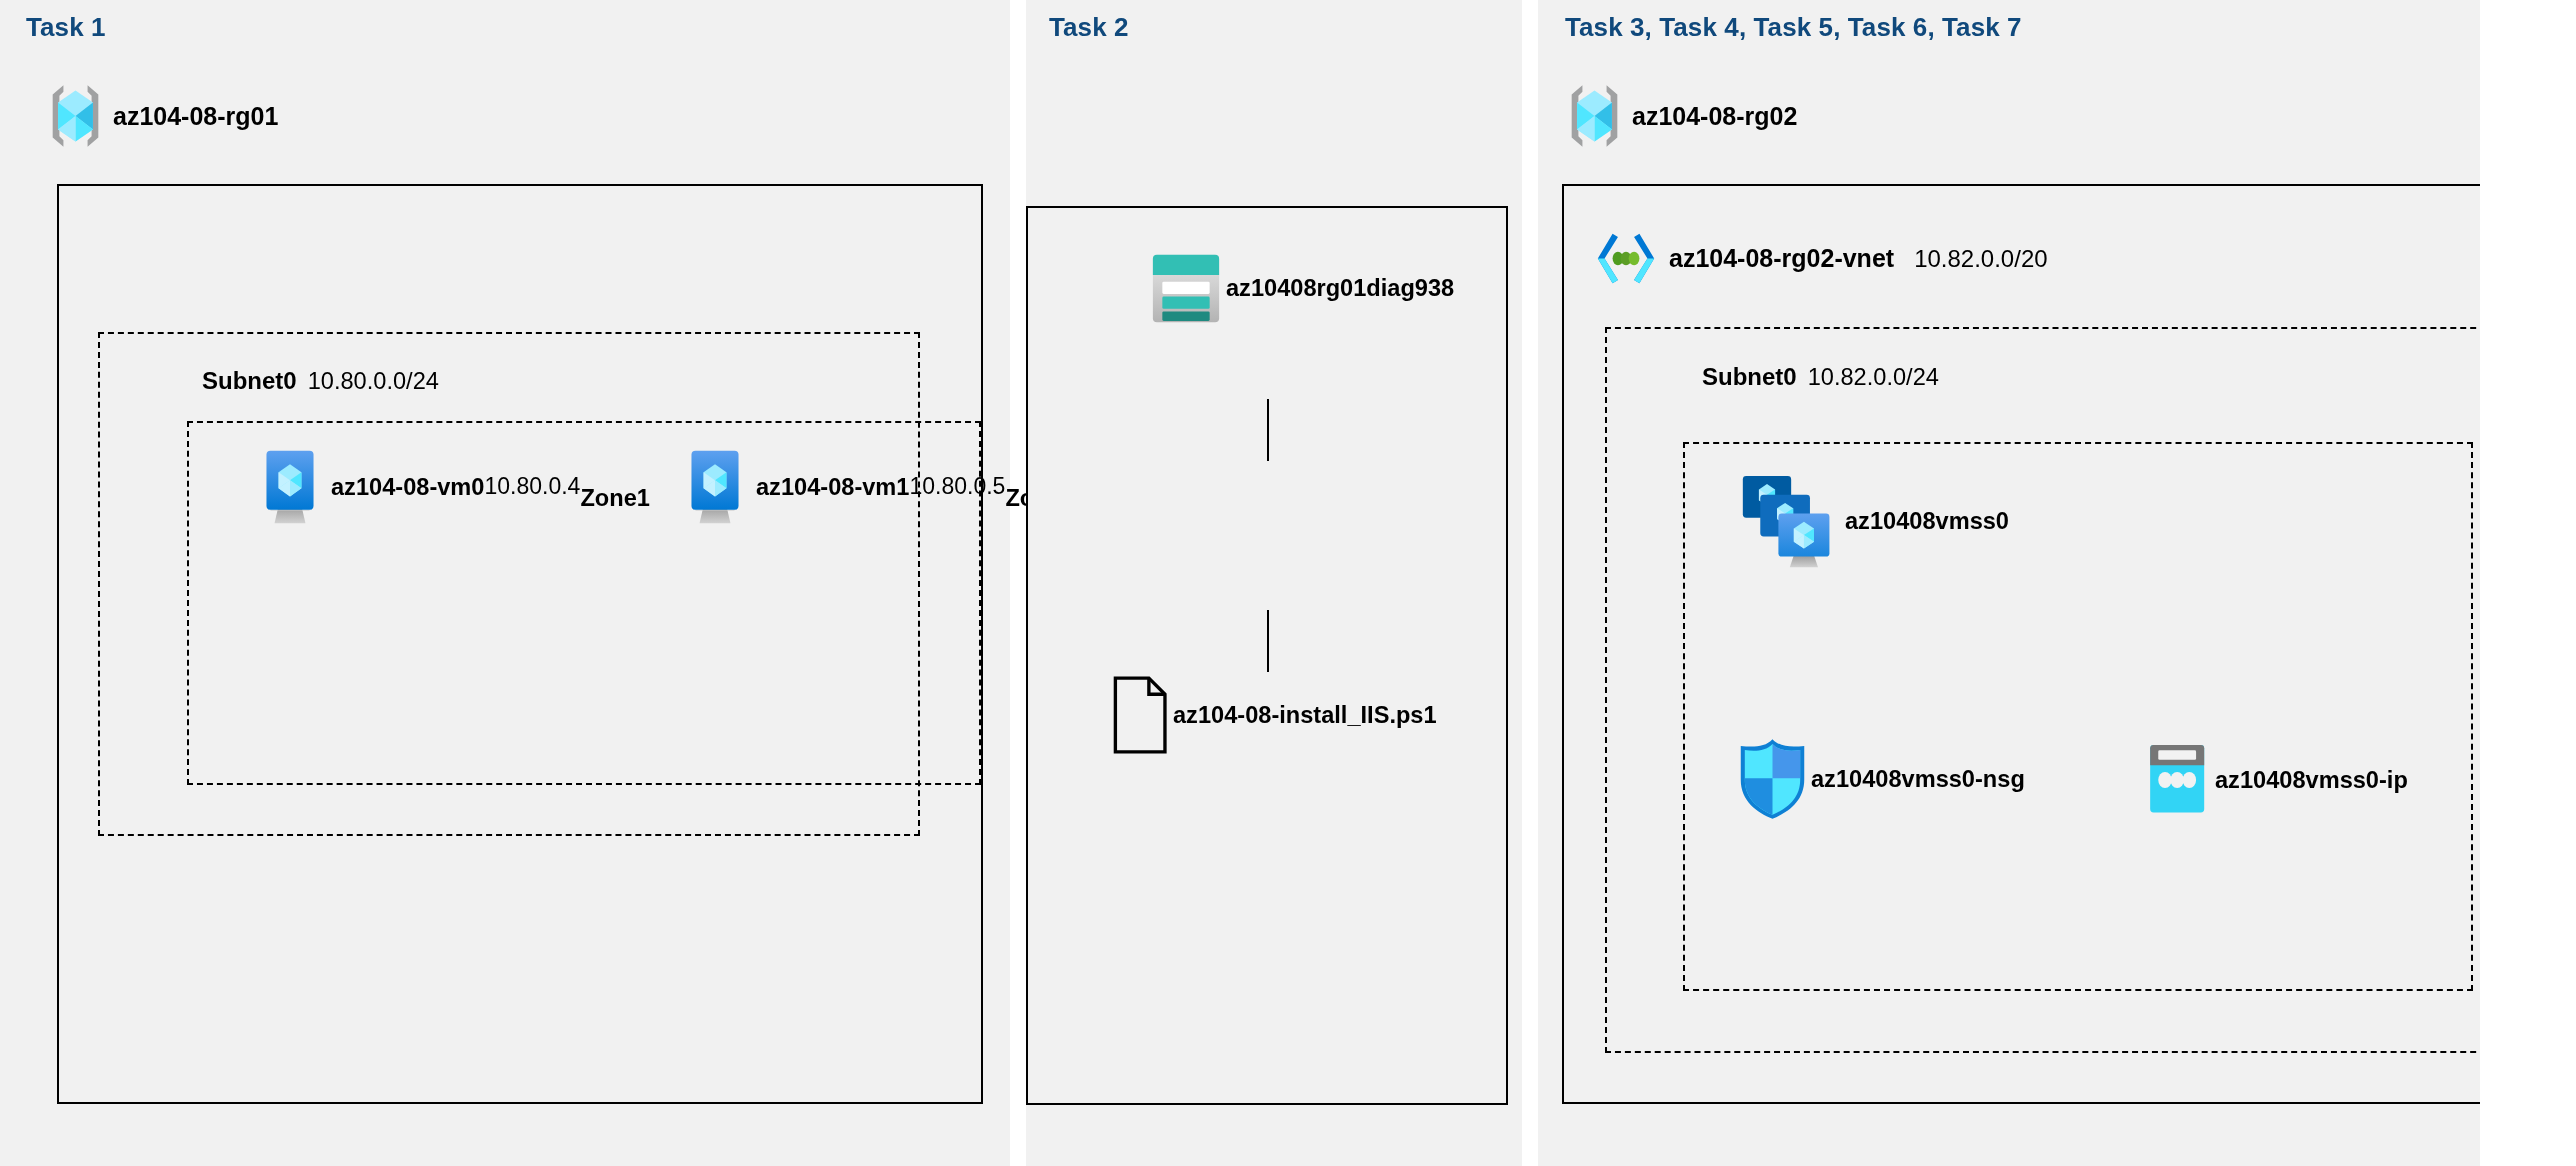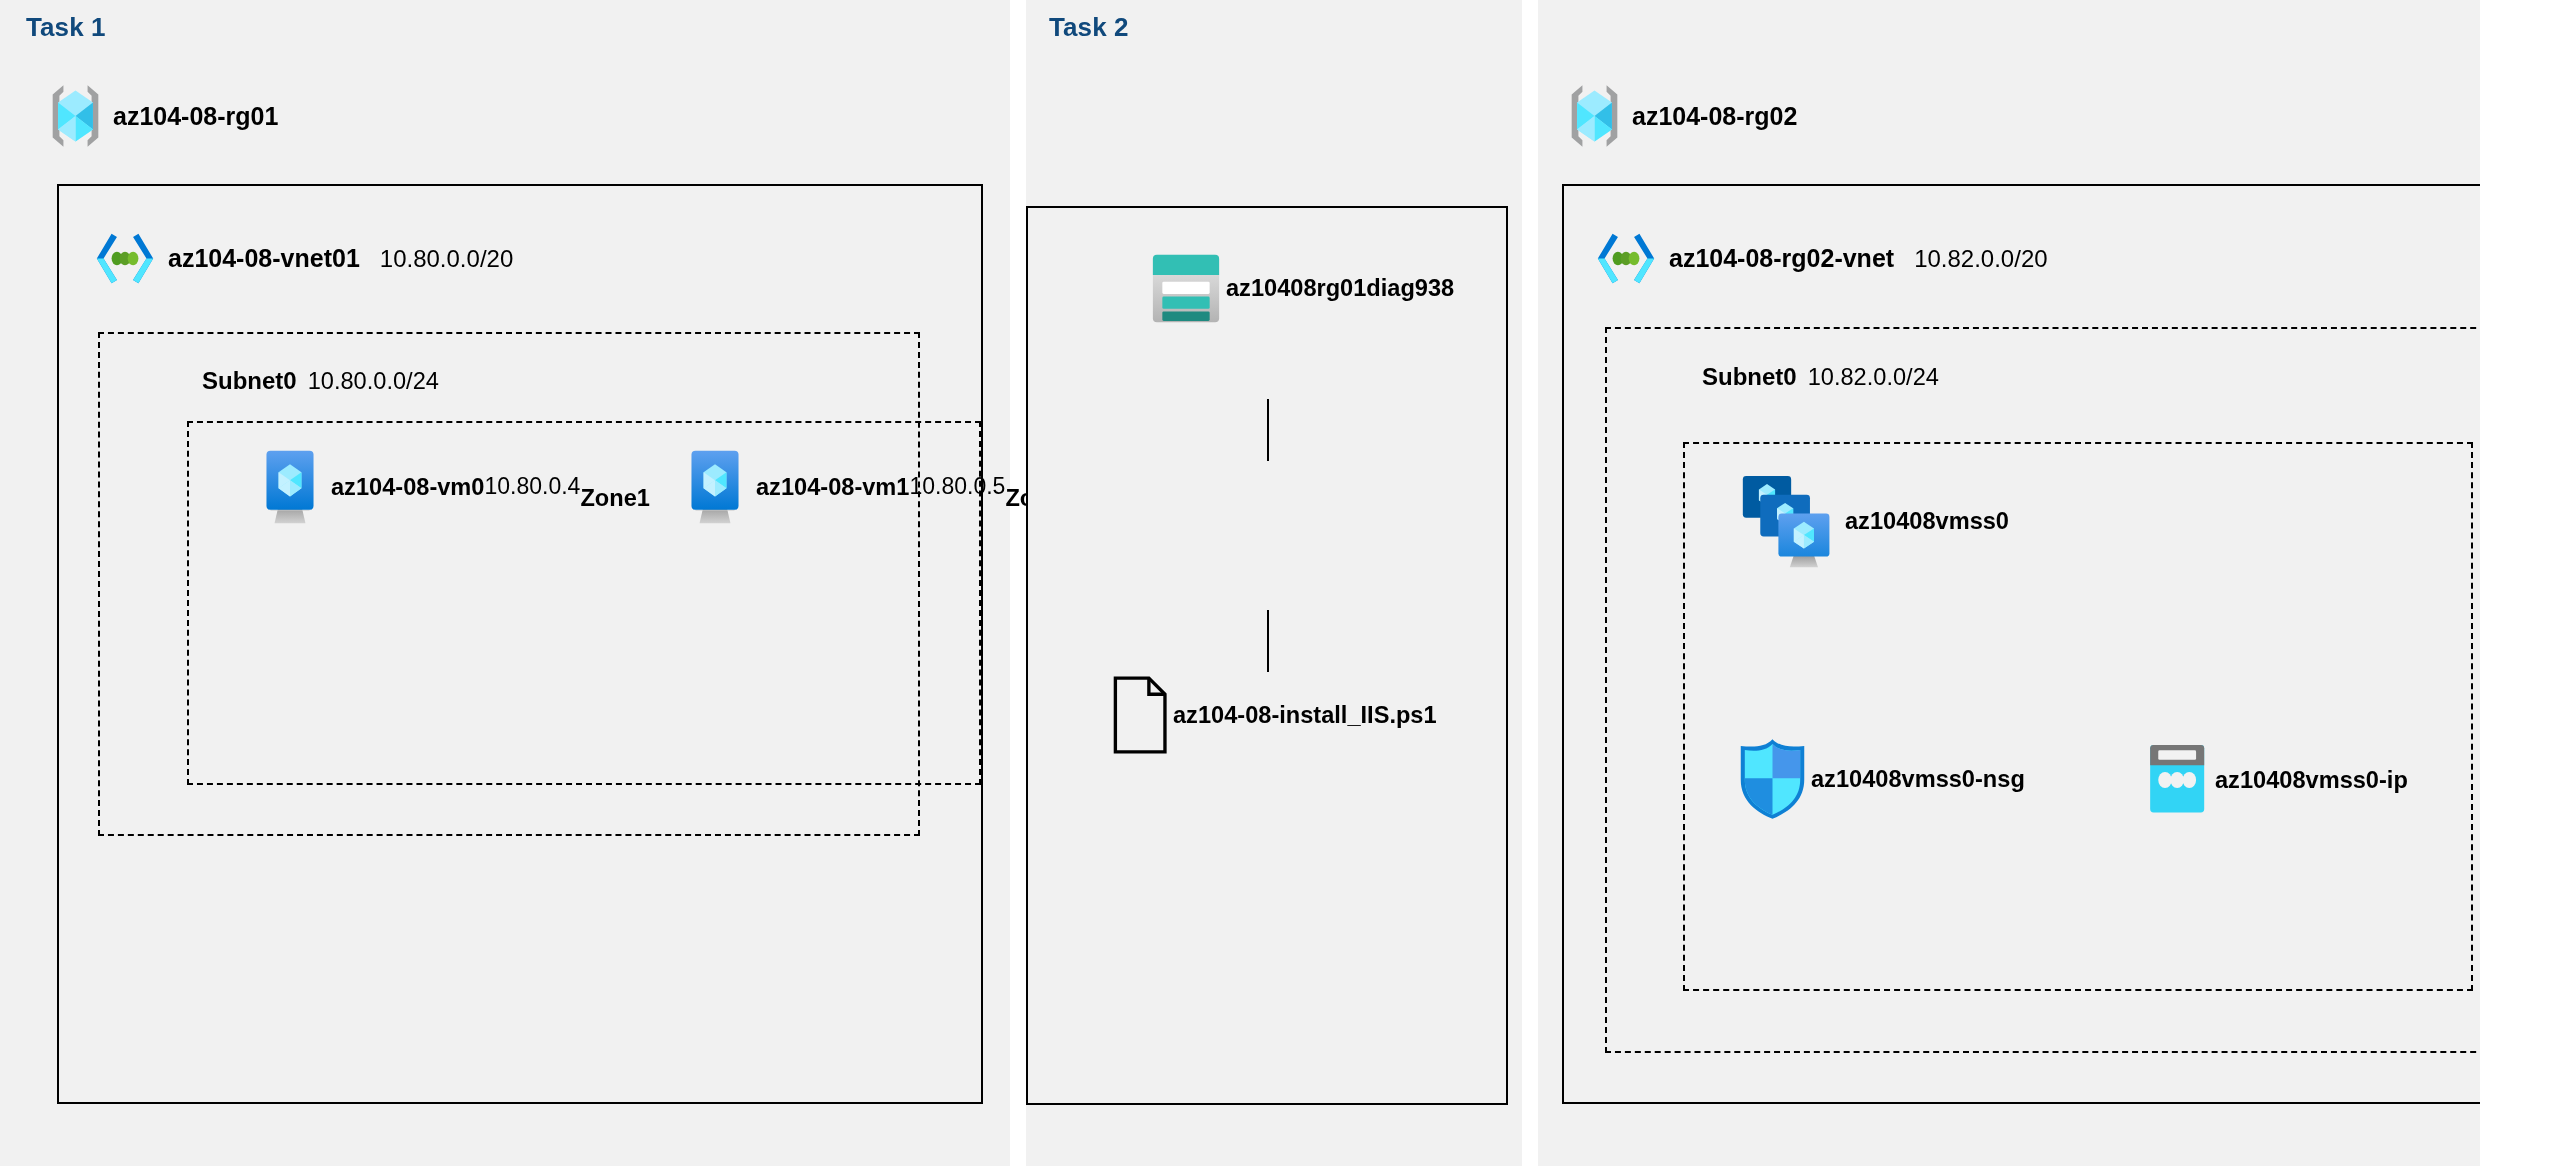--- a/index.html
+++ b/index.html
@@ -145,35 +145,20 @@
           <path d="M38 52 L12 32 L12 72 Z" fill="#50e6ff"></path>
           <path d="M38 52 L64 72 L38 90 Z" fill="#50e6ff"></path>
           <path d="M38 52 L12 72 L38 90 Z" fill="#9cebff"></path>
         </svg>
       </span>
       <span class="name">az104-08-rg01</span>
     </div>
 
     <div class="box-solid" style="left:57px; top:184px; width:926px; height:920px;"></div>
 
-    <div class="res-head" style="left:94px; top:231px;">
-      <span>
-        <svg width="62" height="55" viewBox="0 0 92 82">
-          <path d="M26 4 L34 9 L14 41 L34 73 L26 78 L4 41 Z" fill="#0078d4"></path>
-          <path d="M14 41 L34 73 L26 78 L4 41 Z" fill="#50e6ff"></path>
-          <path d="M66 4 L58 9 L78 41 L58 73 L66 78 L88 41 Z" fill="#0078d4"></path>
-          <path d="M78 41 L58 73 L66 78 L88 41 Z" fill="#50e6ff"></path>
-          <ellipse cx="34" cy="41" rx="8" ry="10" fill="#4f9c20"></ellipse>
-          <ellipse cx="46" cy="41" rx="8" ry="10" fill="#5c9e26"></ellipse>
-          <ellipse cx="58" cy="41" rx="8" ry="10" fill="#76bc2d"></ellipse>
-        </svg>
-      </span>
-      <span class="name">az104-08-vnet01</span>
-      <span class="cidr">10.80.0.0/20</span>
-    </div>
 
     <div class="box-dashed" style="left:98px; top:332px; width:822px; height:504px;"></div>
 
     <div class="subnet-head" style="left:202px; top:367px;">
       <span class="name">Subnet0</span>
       <span class="cidr">10.80.0.0/24</span>
     </div>
 
     <div class="box-dashed" style="left:187px; top:421px; width:794px; height:364px;"></div>
 
@@ -274,20 +259,21 @@
           <path d="M64 6 L64 30 L88 30" fill="none" stroke="#000000" stroke-width="5" stroke-linejoin="miter"></path>
         </svg>
       </span>
       <div class="gap-s"></div>
       <span class="cap">az104-08-install_IIS.ps1</span>
     </div>
   </div>
 
   <div class="panel" id="panel-task37">
 
+    <div class="task-label" style="left:27px; top:12px;">Task 3, Task 4, Task 5, Task 6, Task 7</div>
 
     <div class="res-head" style="left:31px; top:81px;">
       <span>
         <svg width="51" height="70" viewBox="0 0 76 104">
           <path d="M20 6 L4 20 L4 84 L20 98 L20 88 L14 82 L14 22 L20 16 Z" fill="#a0a1a2"></path>
           <path d="M56 6 L72 20 L72 84 L56 98 L56 88 L62 82 L62 22 L56 16 Z" fill="#a0a1a2"></path>
           <path d="M38 14 L64 32 L64 72 L38 90 L12 72 L12 32 Z" fill="#9cebff"></path>
           <path d="M38 52 L64 32 L64 72 Z" fill="#32bfe8"></path>
           <path d="M38 52 L12 32 L12 72 Z" fill="#50e6ff"></path>
           <path d="M38 52 L64 72 L38 90 Z" fill="#50e6ff"></path>

